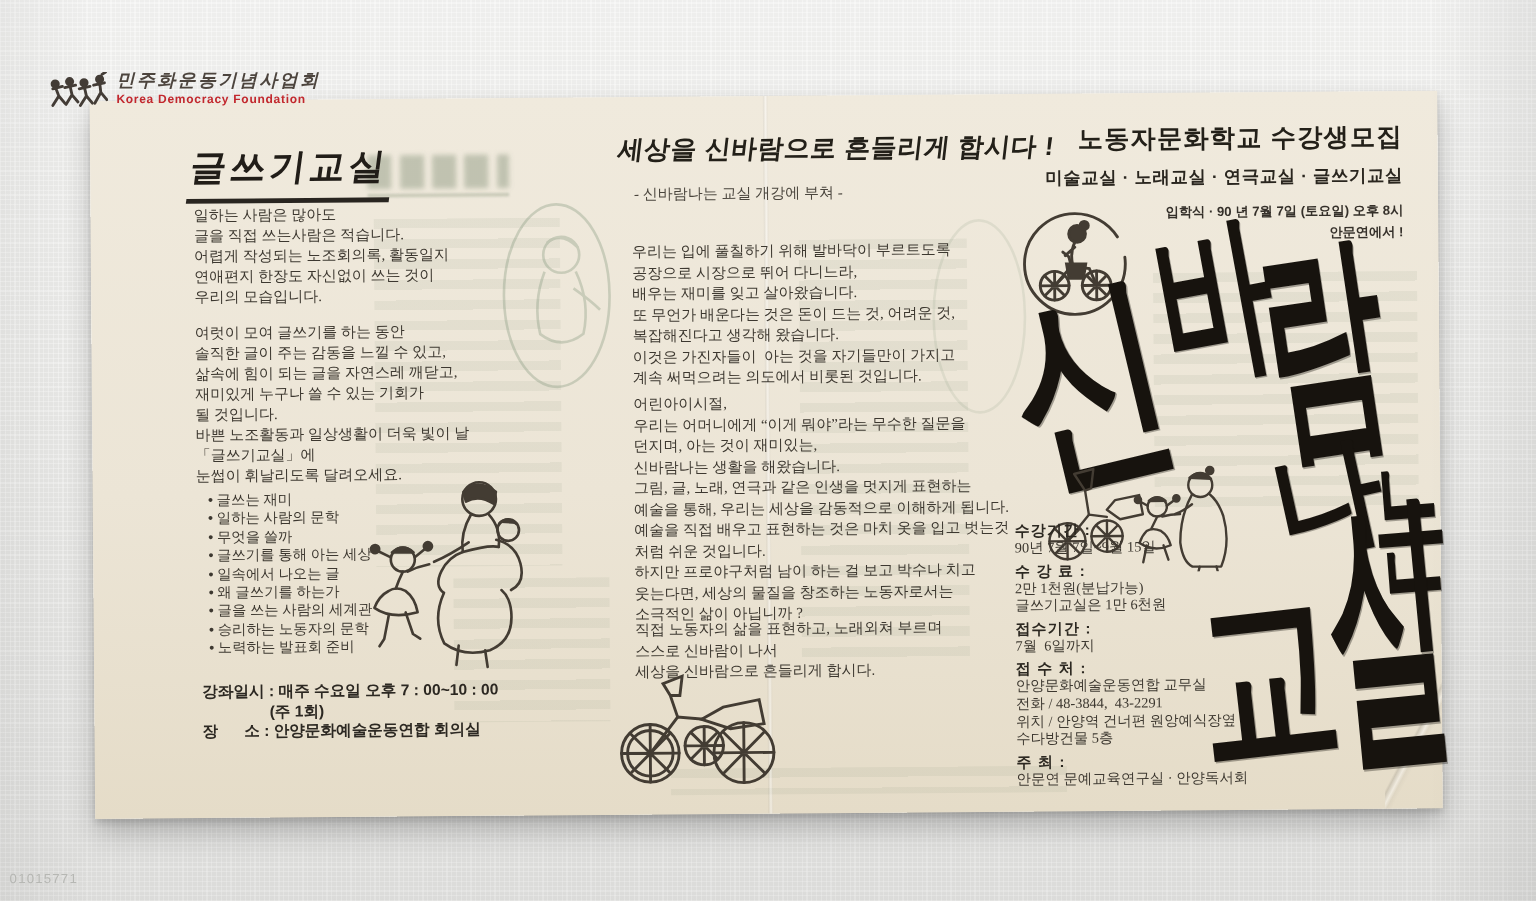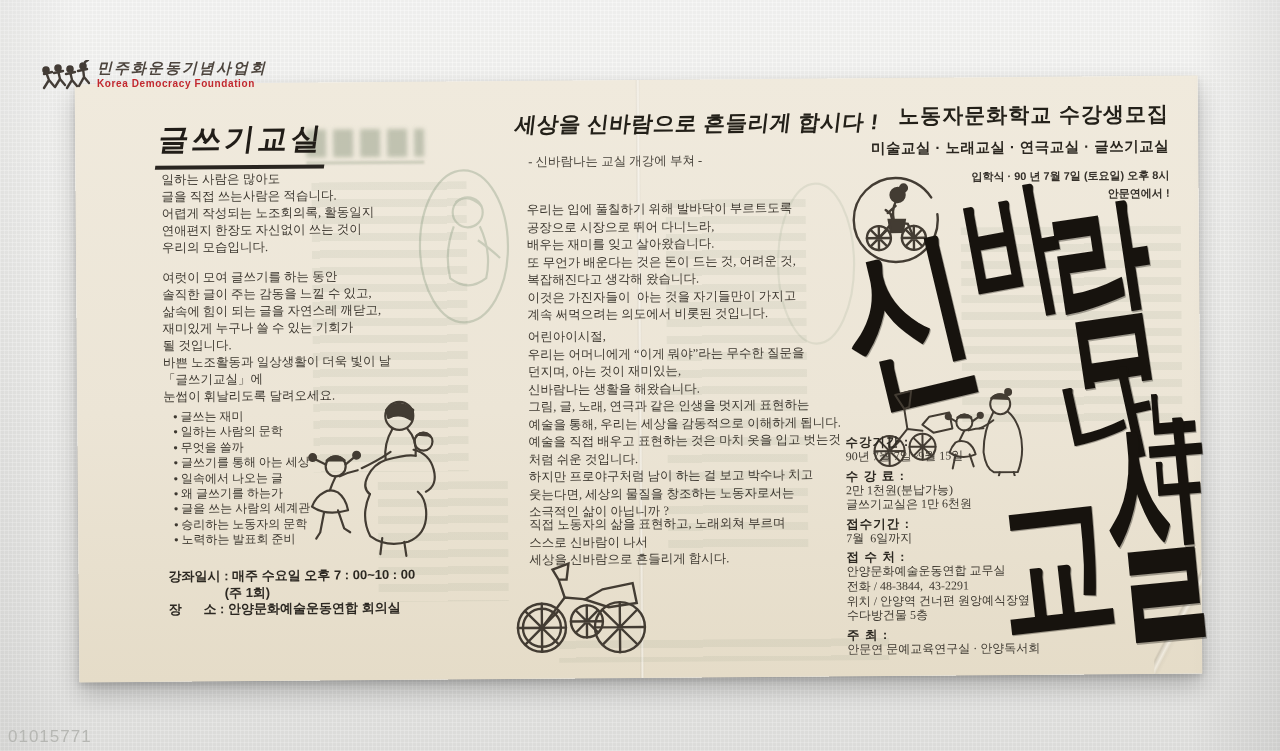--- a/index.html
+++ b/index.html
@@ -15,21 +15,21 @@
   .stage::after{
     content:"";position:absolute;inset:0;pointer-events:none;
     background:linear-gradient(90deg, rgba(0,0,0,.04) 0%, transparent 6%, transparent 93%, rgba(0,0,0,.06) 100%);
   }
 
   
   .kdf-logo{position:absolute;left:40px;top:56px;display:flex;gap:7px;align-items:center;z-index:3;}
   .kdf-runners{width:50px;height:32px;margin-top:4px;}
   .kdf-kr{font-style:italic;font-weight:700;font-size:15px;letter-spacing:2px;color:#4d453e;line-height:16px;}
   .kdf-en{font-family:"Liberation Sans",sans-serif;font-weight:700;font-size:10px;letter-spacing:.6px;color:#c2282e;margin-top:2px;}
-  .archive-id{position:absolute;left:8px;top:727px;font-family:"Liberation Sans",sans-serif;font-size:17px;letter-spacing:1px;color:#b6b7b3;z-index:3;}
+  .archive-id{position:absolute;left:8px;top:727px;font-family:"Liberation Sans",sans-serif;font-size:11px;letter-spacing:1px;color:#b6b7b3;z-index:3;}
 
   
   .paper{
     position:absolute;left:77px;top:80px;width:1123px;height:598px;
     transform:rotate(-0.45deg);
     background:linear-gradient(180deg,#f0eadd 0%,#ece5d6 55%,#e5dcc8 100%);
     box-shadow:0 12px 24px rgba(0,0,0,.22), 0 3px 6px rgba(0,0,0,.14);
     color:#3a352e;
   }
   .fold-center{position:absolute;left:561px;top:0;width:4px;height:100%;

